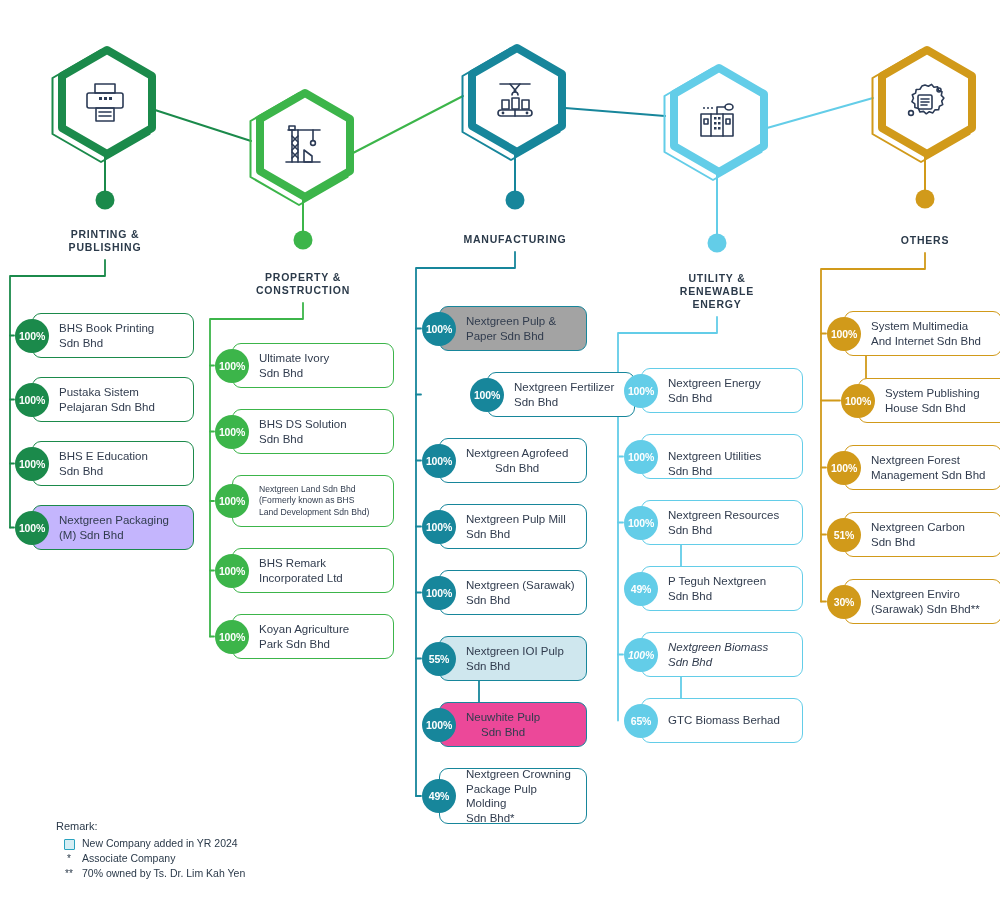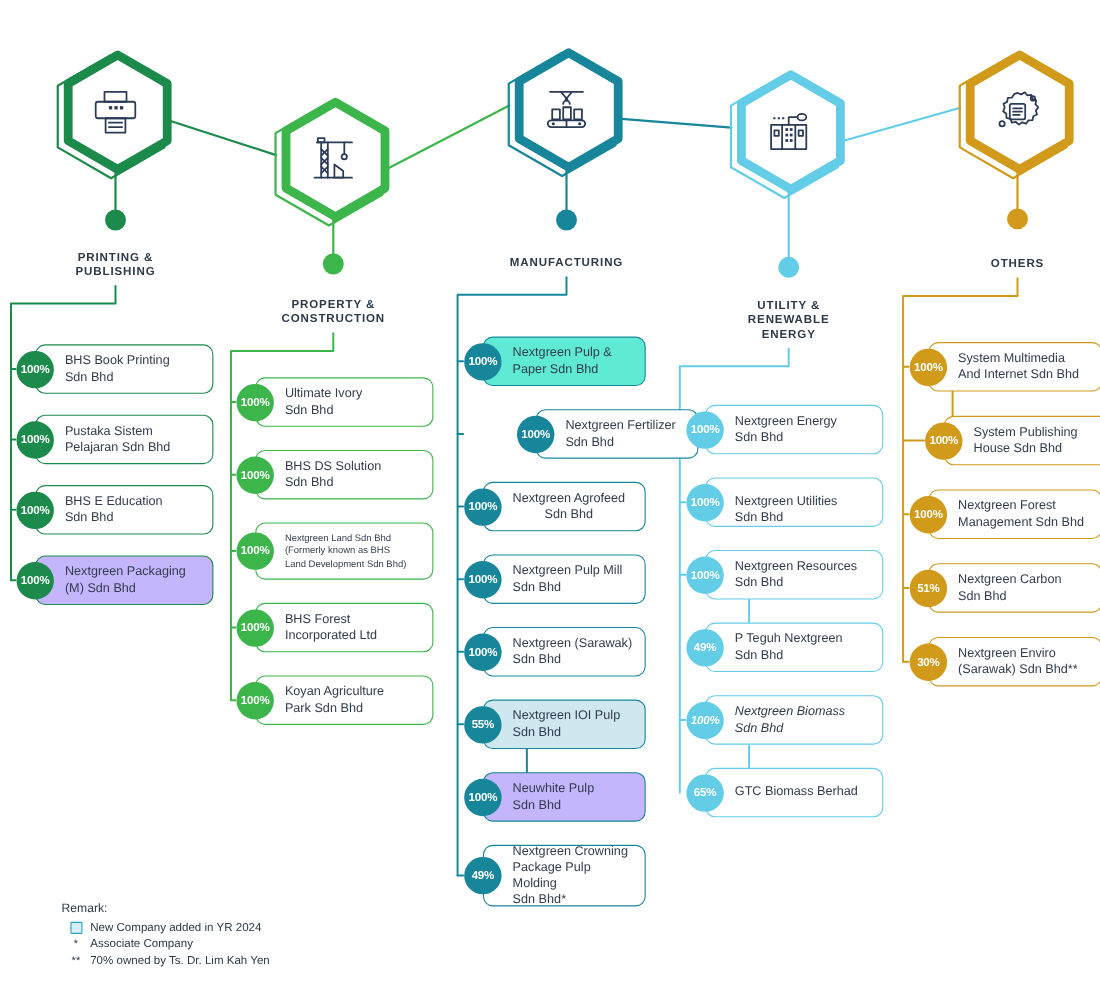--- a/index.html
+++ b/index.html
@@ -278,37 +278,37 @@
             <div>Nextgreen Land Sdn Bhd</div>
             <div>(Formerly known as BHS</div>
             <div>Land Development Sdn Bhd)</div>
           </div>
         </div>
         <div class="badge" style="background: rgb(60, 181, 74);">100%</div>
       </div>
       <div class="node" style="left: 215px; top: 548px; width: 179px; height: 45px;">
         <div class="box" style="border-color: rgb(60, 181, 74); width: 162px; background: rgb(255, 255, 255);">
           <div class="txt">
-            <div>BHS Forest</div>
+            <div>BHS Remark</div>
             <div>Incorporated Ltd</div>
           </div>
         </div>
         <div class="badge" style="background: rgb(60, 181, 74);">100%</div>
       </div>
       <div class="node" style="left: 215px; top: 614px; width: 179px; height: 45px;">
         <div class="box" style="border-color: rgb(60, 181, 74); width: 162px; background: rgb(255, 255, 255);">
           <div class="txt">
             <div>Koyan Agriculture</div>
             <div>Park Sdn Bhd</div>
           </div>
         </div>
         <div class="badge" style="background: rgb(60, 181, 74);">100%</div>
       </div>
       <div class="node" style="left: 422px; top: 306px; width: 165px; height: 45px;">
-        <div class="box" style="border-color: rgb(23, 134, 155); width: 148px; background: #5eead4;">
+        <div class="box" style="border-color: rgb(23, 134, 155); width: 148px; background: #a3a3a3;">
           <div class="txt">
             <div>Nextgreen Pulp &amp;</div>
             <div>Paper Sdn Bhd</div>
           </div>
         </div>
         <div class="badge" style="background: rgb(23, 134, 155);">100%</div>
       </div>
       <div class="node" style="left: 422px; top: 372px; width: 165px; height: 45px; margin-left: 48px;">
         <div class="box" style="border-color: rgb(23, 134, 155); width: 148px; background: rgb(255, 255, 255);">
           <div class="txt">
@@ -348,21 +348,21 @@
       <div class="node" style="left: 422px; top: 636px; width: 165px; height: 45px;">
         <div class="box" style="border-color: rgb(23, 134, 155); width: 148px; background: rgb(207, 231, 238);">
           <div class="txt">
             <div>Nextgreen IOI Pulp</div>
             <div>Sdn Bhd</div>
           </div>
         </div>
         <div class="badge" style="background: rgb(23, 134, 155);">55%</div>
       </div>
       <div class="node" style="left: 422px; top: 702px; width: 165px; height: 45px;">
-        <div class="box" style="border-color: rgb(23, 134, 155); width: 148px; background: #c4b5fd;">
+        <div class="box" style="border-color: rgb(23, 134, 155); width: 148px; background: #ec4899; text-align: center;">
           <div class="txt">
             <div>Neuwhite Pulp</div>
             <div>Sdn Bhd</div>
           </div>
         </div>
         <div class="badge" style="background: rgb(23, 134, 155);">100%</div>
       </div>
       <div class="node" style="left: 422px; top: 768px; width: 165px; height: 56px;">
         <div class="box" style="border-color: rgb(23, 134, 155); width: 148px; background: rgb(255, 255, 255);">
           <div class="txt">

